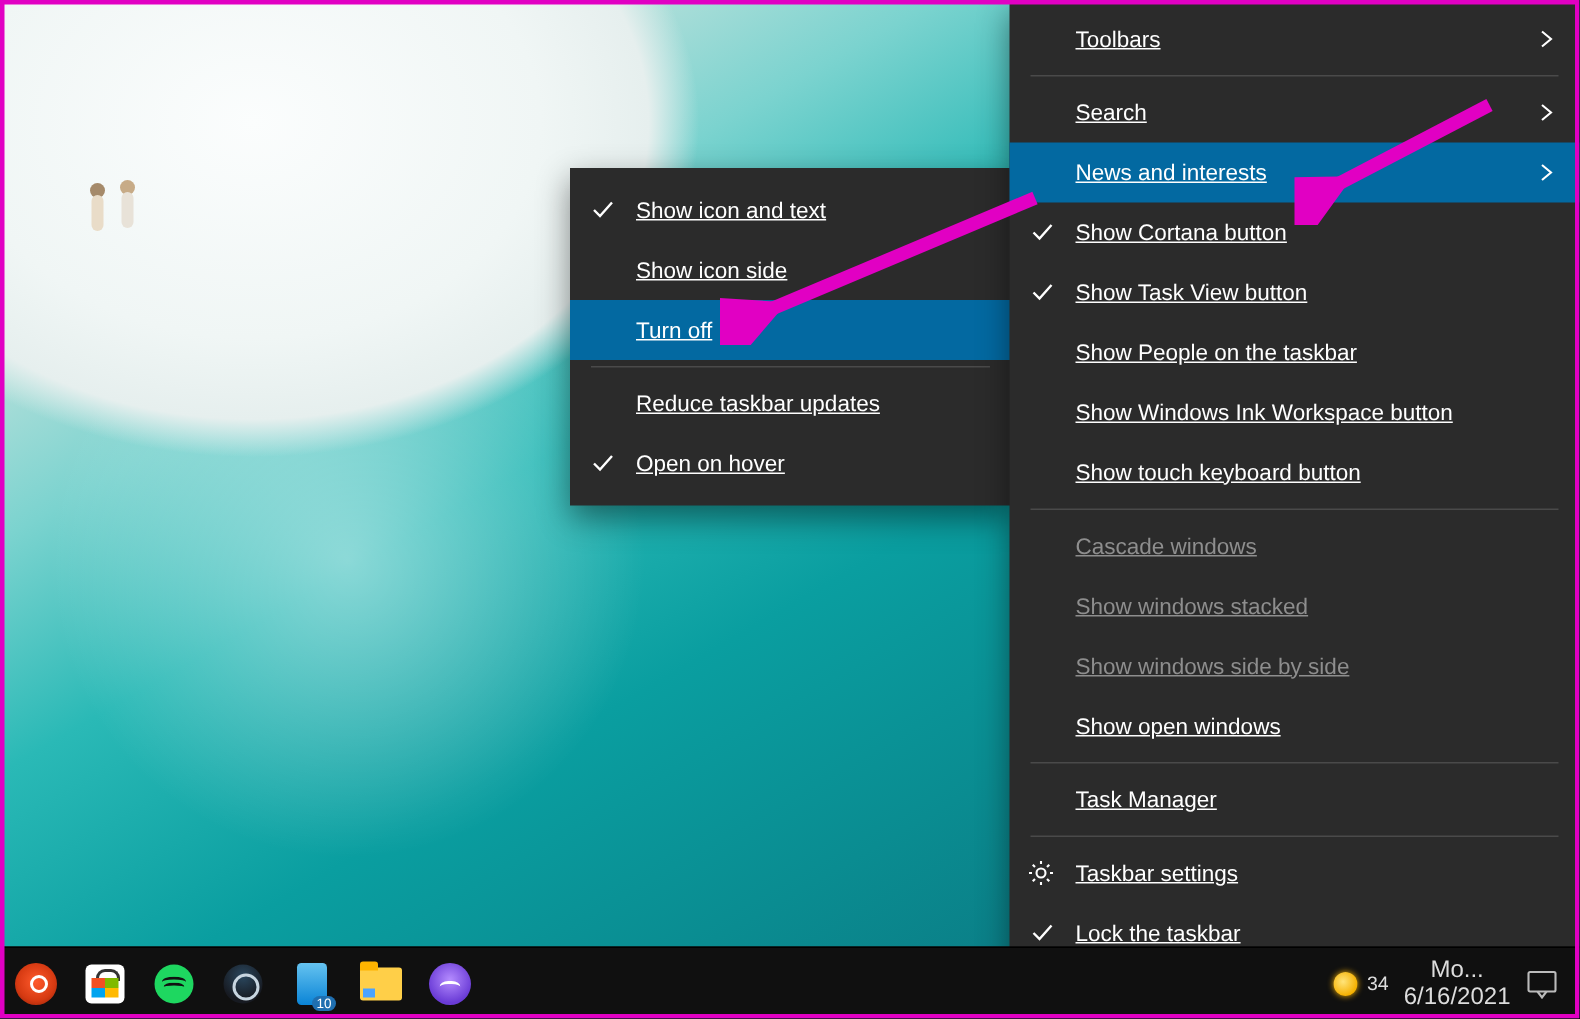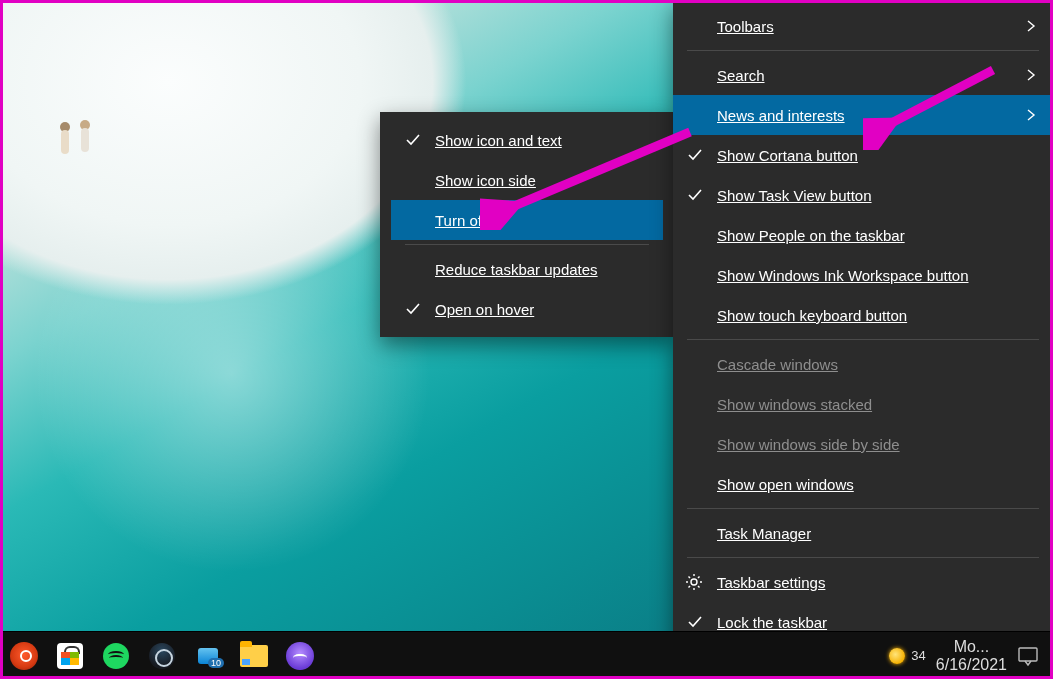--- a/index.html
+++ b/index.html
@@ -39,21 +39,21 @@
   .app-brave { width:28px; height:28px; border-radius:50%; background: radial-gradient(circle at 50% 45%, #ff5a2c 0%, #d63a12 60%, #8a1d06 100%); position:relative; }
   .app-brave::after{content:"";position:absolute;left:10px;top:8px;width:8px;height:8px;border:2px solid #fff;border-radius:50%;}
   .app-store { width:26px; height:26px; background:#fff; border-radius:4px; position:relative; }
   .app-store::before{content:"";position:absolute;left:7px;top:3px;width:12px;height:6px;border:2px solid #333;border-bottom:none;border-radius:6px 6px 0 0;}
   .app-store::after{content:"";position:absolute;left:4px;top:9px;width:18px;height:13px;background:linear-gradient(#f25022 50%,#00a4ef 50%) left/50% 100% no-repeat,linear-gradient(#7fba00 50%,#ffb900 50%) right/50% 100% no-repeat;}
   .app-spotify { width:26px; height:26px; border-radius:50%; background:#1ed760; position:relative; }
   .app-spotify::before{content:"";position:absolute;left:5px;top:8px;width:16px;height:10px;border-top:2px solid #111;border-radius:50%/30%;}
   .app-spotify::after{content:"";position:absolute;left:6px;top:12px;width:14px;height:8px;border-top:2px solid #111;border-radius:50%/30%;}
   .app-steam { width:26px; height:26px; border-radius:50%; background:radial-gradient(circle at 50% 30%,#2a475e 0%,#171a21 70%); position:relative; }
   .app-steam::after{content:"";position:absolute;left:6px;top:6px;width:14px;height:14px;border:2px solid #c7d5e0;border-radius:50%;}
-  .app-yourphone { width:20px; height:16px; border-radius:3px; background:linear-gradient(#65c3f0,#0a84d6); position:relative; }
+  .app-yourphone { width:20px; height:28px; border-radius:3px; background:linear-gradient(#65c3f0,#0a84d6); position:relative; }
   .app-yourphone .badge{position:absolute;right:-6px;bottom:-4px;background:#1f6fb0;color:#fff;border-radius:8px;font-size:9px;padding:0 3px;}
   .app-explorer { width:28px; height:22px; background:#ffcf48; border-radius:2px; position:relative; }
   .app-explorer::before{content:"";position:absolute;left:0;top:-4px;width:12px;height:6px;background:#ffb400;border-radius:2px 2px 0 0;}
   .app-explorer::after{content:"";position:absolute;left:2px;bottom:2px;width:8px;height:6px;background:#4aa3ff;}
   .app-round { width:28px; height:28px; border-radius:50%; background:radial-gradient(circle at 50% 40%,#b58cff 0%,#6a3bd6 70%); position:relative; }
   .app-round::after{content:"";position:absolute;left:7px;top:12px;width:14px;height:6px;border-top:2px solid #fff;border-radius:50%/60%;}
 
   
   .menu {
     position: absolute; background:#2b2b2b; color:#fff; font-size:15px;
@@ -72,21 +72,21 @@
   }
   .menu .chev {
     margin-left:auto; width:12px; height:12px;
   }
   .menu .gear {
     position:absolute; left:12px; top:50%; transform:translateY(-50%);
     width:18px; height:18px;
   }
 
   #main-menu { top:0; right:0; width:380px; height:656px; padding:6px 0; }
-  #sub-menu  { top:112px; left:380px; width:294px; padding:8px 11px; }
+  #sub-menu  { top:112px; left:380px; width:294px; padding:8px 0; }
 
   
   .arrow-svg { position:absolute; pointer-events:none; }
 
   
   .frame-border { position:absolute; inset:0; box-shadow: inset 0 0 0 3px #e100c3; pointer-events:none; }
 
   svg { display:block; }
 </style>
 </head>

